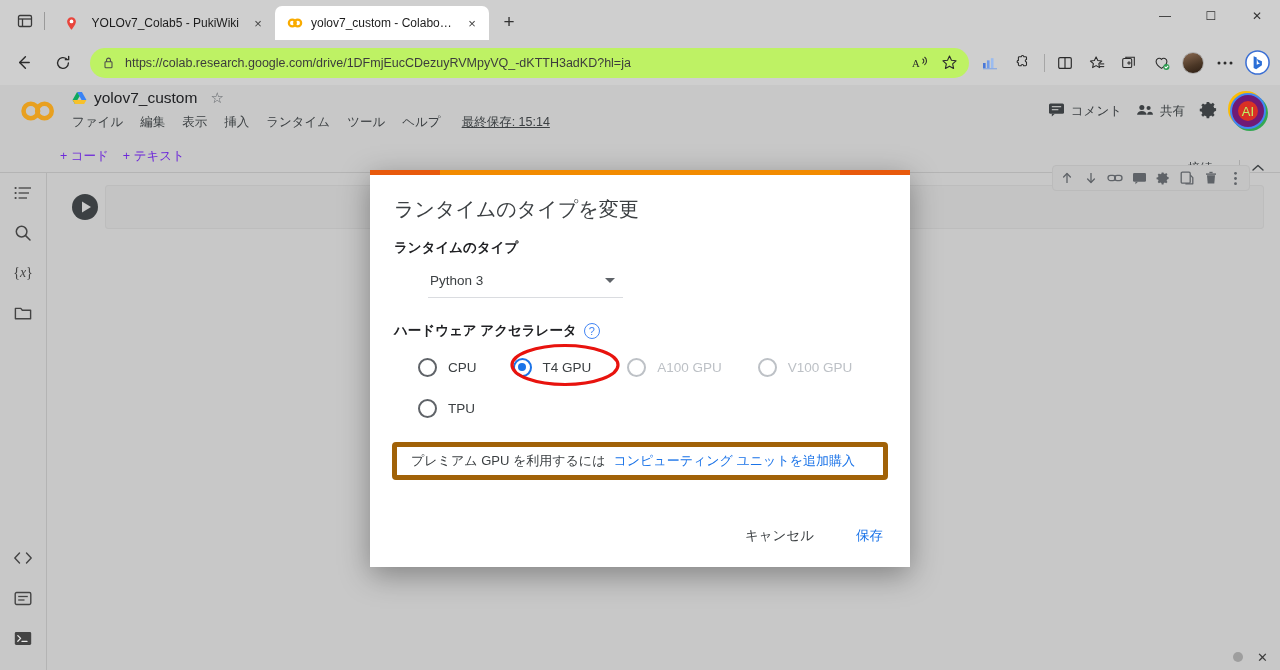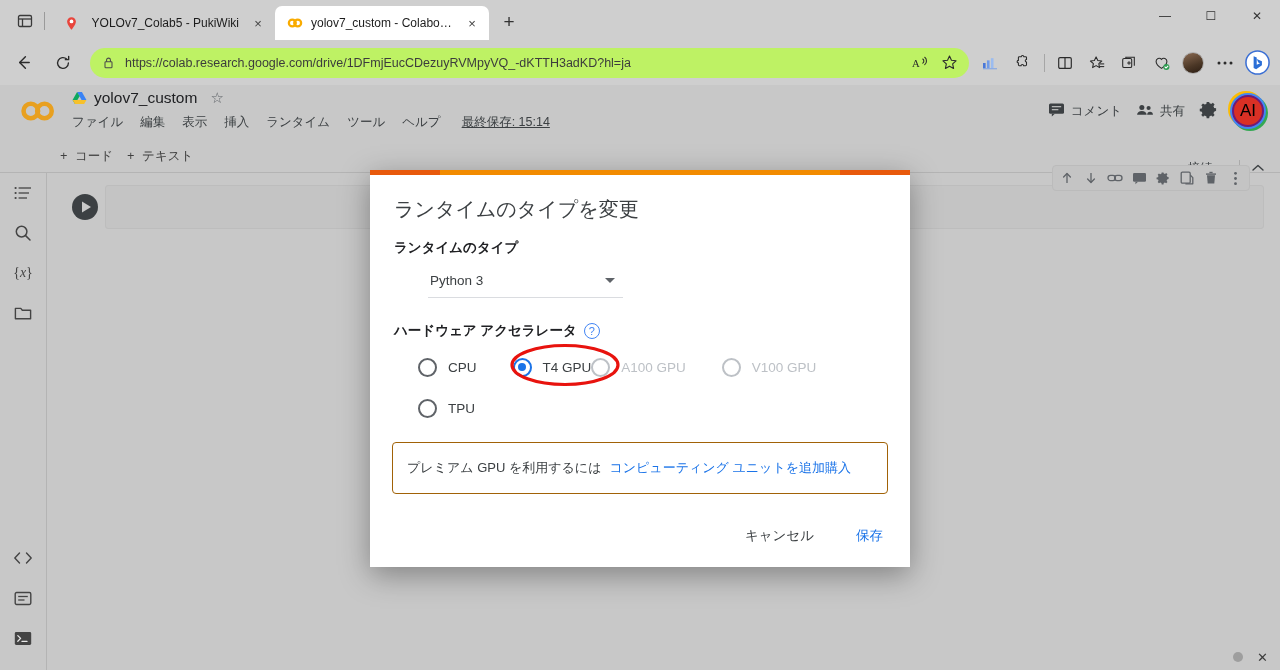--- a/index.html
+++ b/index.html
@@ -132,32 +132,32 @@
     font-size: 12.5px; color: #3c4043; text-decoration: underline;
     margin-left: 4px;
   }
   .header-right {
     position: absolute; right: 16px; top: 10px;
     display: flex; align-items: center; gap: 14px;
   }
   .hdr-chip { display:flex; align-items:center; gap: 6px; font-size: 12.5px; color:#3c4043;}
   .avatar-colab {
     width: 32px; height: 32px; border-radius: 50%;
-    background: #d93025; color: #000000; font-size: 17px;
-    display: flex; align-items: center; justify-content: center;
-    border: 2px solid #701a75;
+    background: #d93025; color: #bef264; font-size: 13px;
+    display: flex; align-items: center; justify-content: center;
+    border: 6px solid #701a75;
     box-shadow: 0 0 0 2px #4285f4, 2px 2px 0 2px #34a853, -2px -2px 0 2px #fbbc05;
   }
 
   .toolbar2 {
     position: absolute; top: 55px; left: 0; width: 1280px; height: 33px;
     display: flex; align-items: center;
     border-bottom: 1px solid #b4b4b4;
   }
-  .addcell { font-size: 12.5px; color: #404040; margin-left: 14px; font-family: Liberation Mono, monospace; }
+  .addcell { font-size: 12.5px; color: #6d28d9; margin-left: 14px; }
   .addcell:first-of-type { margin-left: 60px; }
   .toolbar2-right {
     position: absolute; right: 14px; top: 12px; height: 33px;
     display: flex; align-items: center; gap: 10px;
   }
   .connect-label { font-size: 12.5px; color: #3c4043; }
   .t2sep { width:1px; height:18px; background:#aaa; }
 
   
   .rail {
@@ -265,25 +265,25 @@
   }
   .radio.disabled { border-color: #bdc1c6; }
   .radio-label { font-size: 13.5px; color: #3c4043; white-space: nowrap; }
   .radio-label.disabled { color: #bdc1c6; }
   .ripple {
     position: absolute; left: -11px; top: -11px;
     width: 41px; height: 41px; border-radius: 50%;
     background: rgba(26,115,232,0.14); z-index: -1;
   }
   .opt-cpu { margin-right: 36px; }
-  .opt-t4 { }
+  .opt-t4 { margin-right: 36px; }
   .opt-a100 { margin-right: 36px; }
   .premium-box {
-    margin: 16px 22px 0 22px; border: 1px solid #a16207; border-radius: 4px;
-    height: 52px; display: flex; align-items: center; padding: 0 14px;
+    margin: 16px 22px 0 22px; border: 5px solid #a16207; border-radius: 4px;
+    height: 38px; display: flex; align-items: center; padding: 0 14px;
     gap: 8px;
   }
   .premium-text { font-size: 13px; color: #3c4043; }
   .premium-link { font-size: 13px; color: #1a73e8; }
   .dlg-actions {
     position: absolute; right: 19px; bottom: 16px;
     display: flex; align-items: center; gap: 26px;
   }
   .btn-cancel { font-size: 13.5px; color: #3c4043; padding: 6px 8px; }
   .btn-save { font-size: 13.5px; color: #1a73e8; padding: 6px 8px; }

